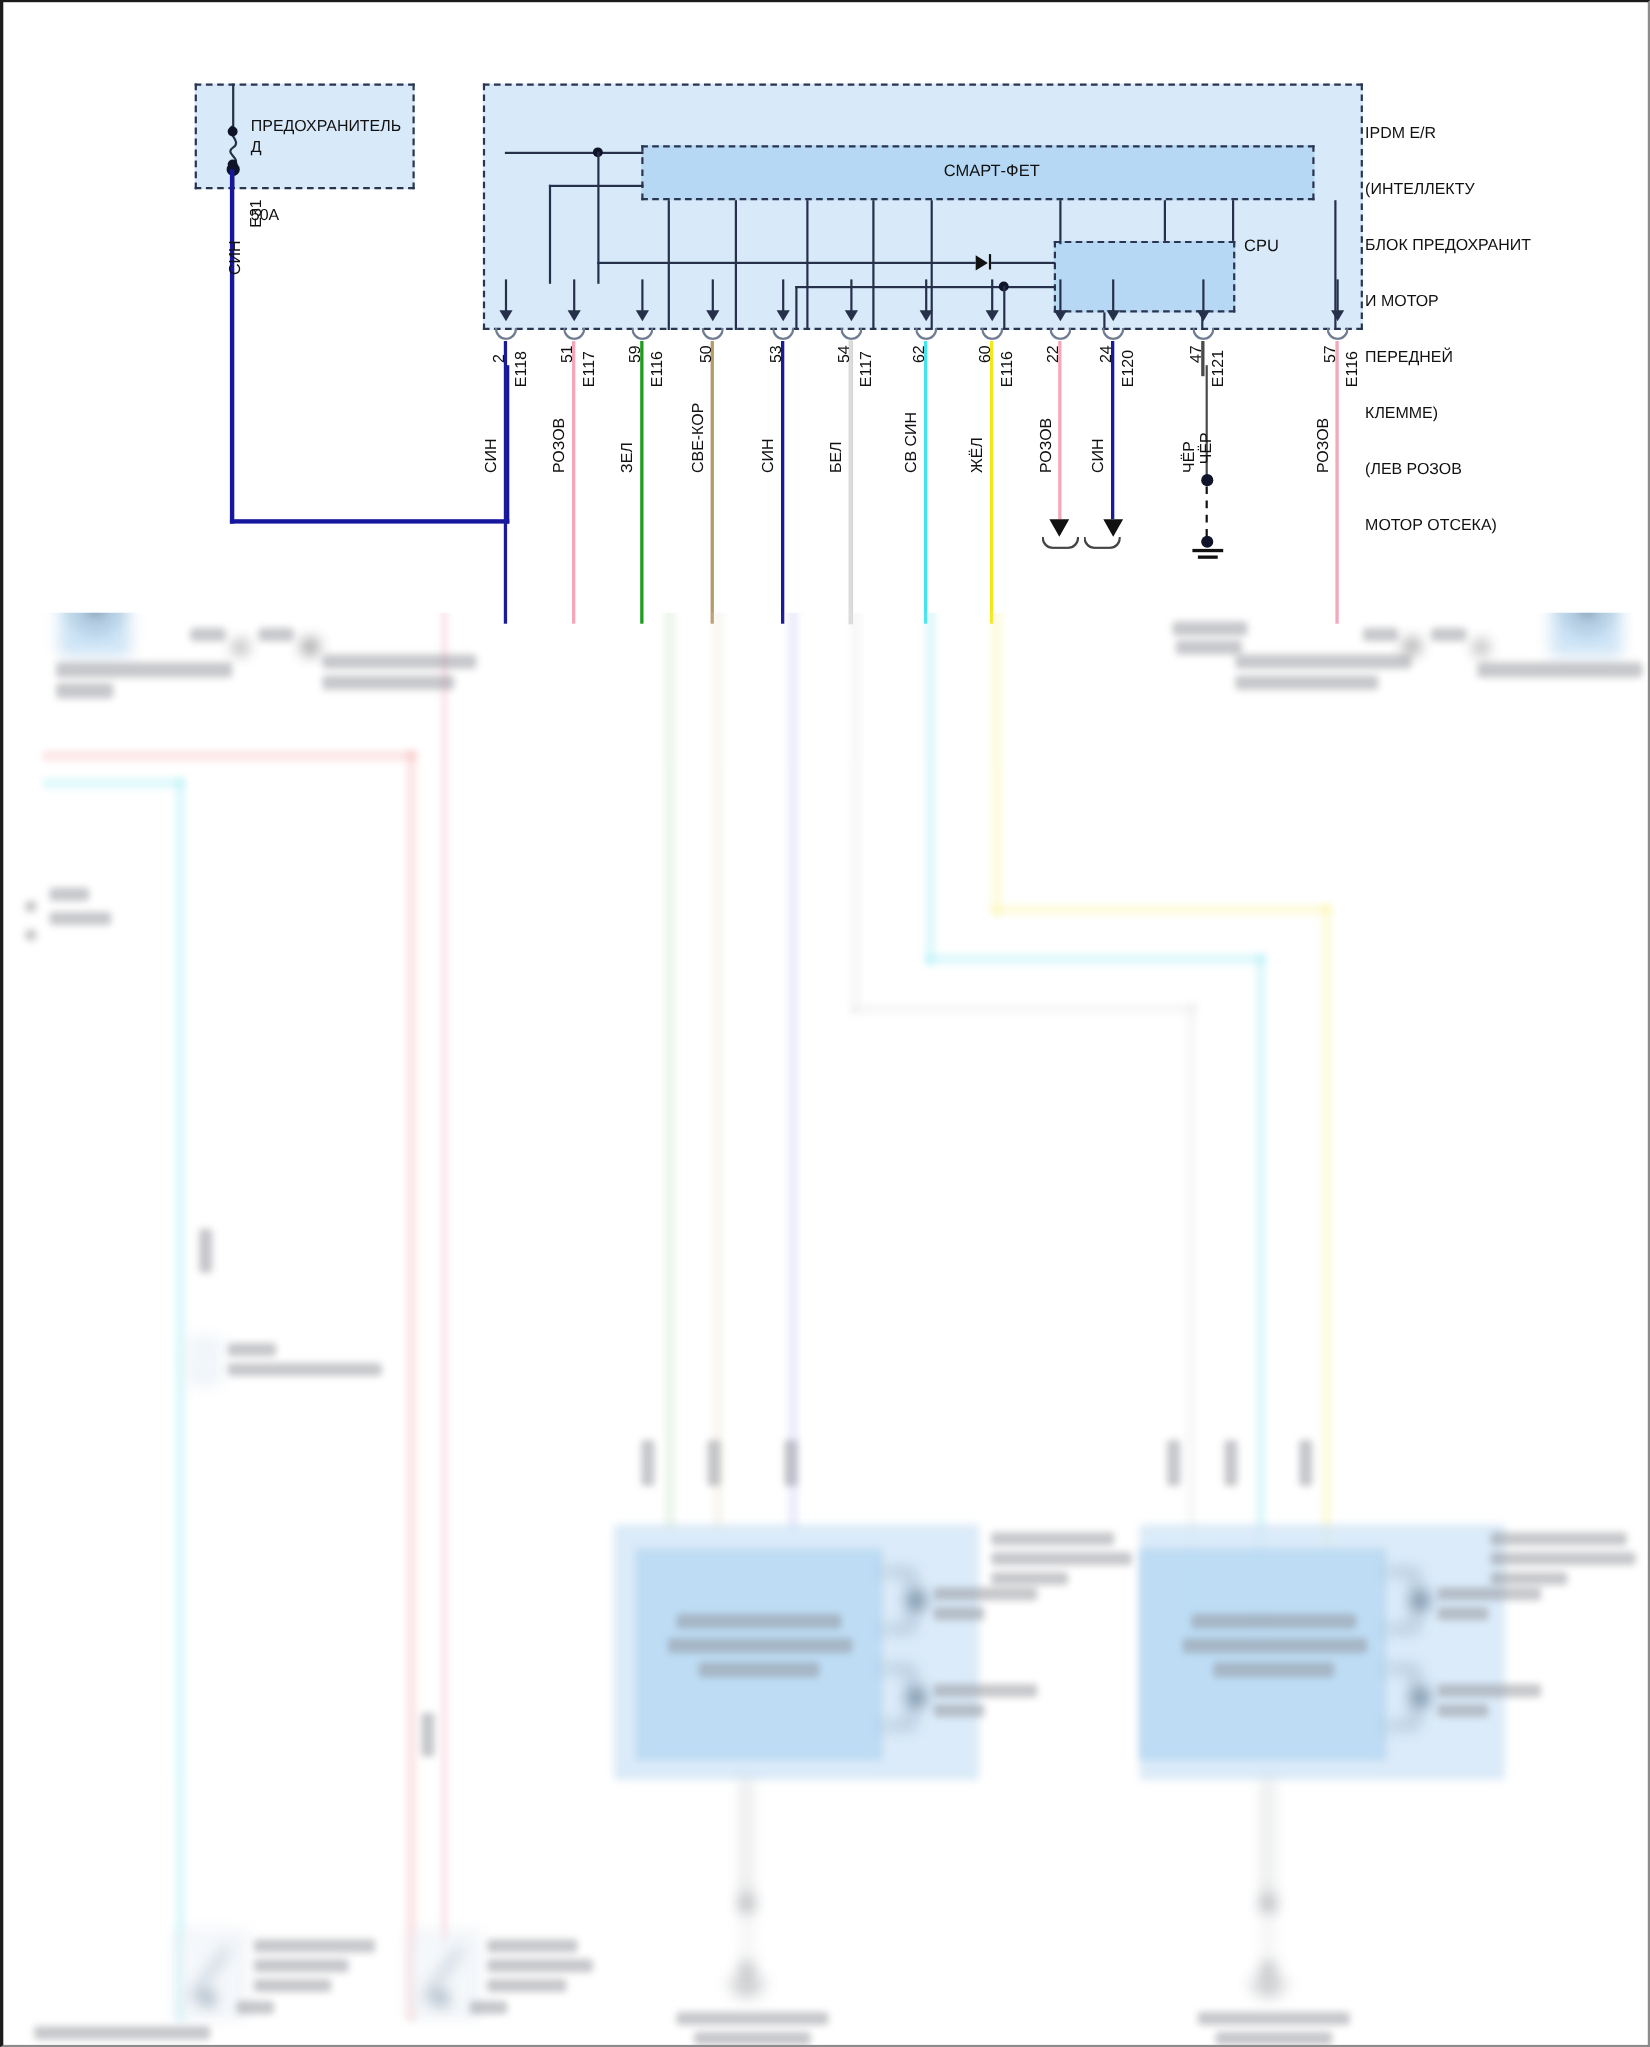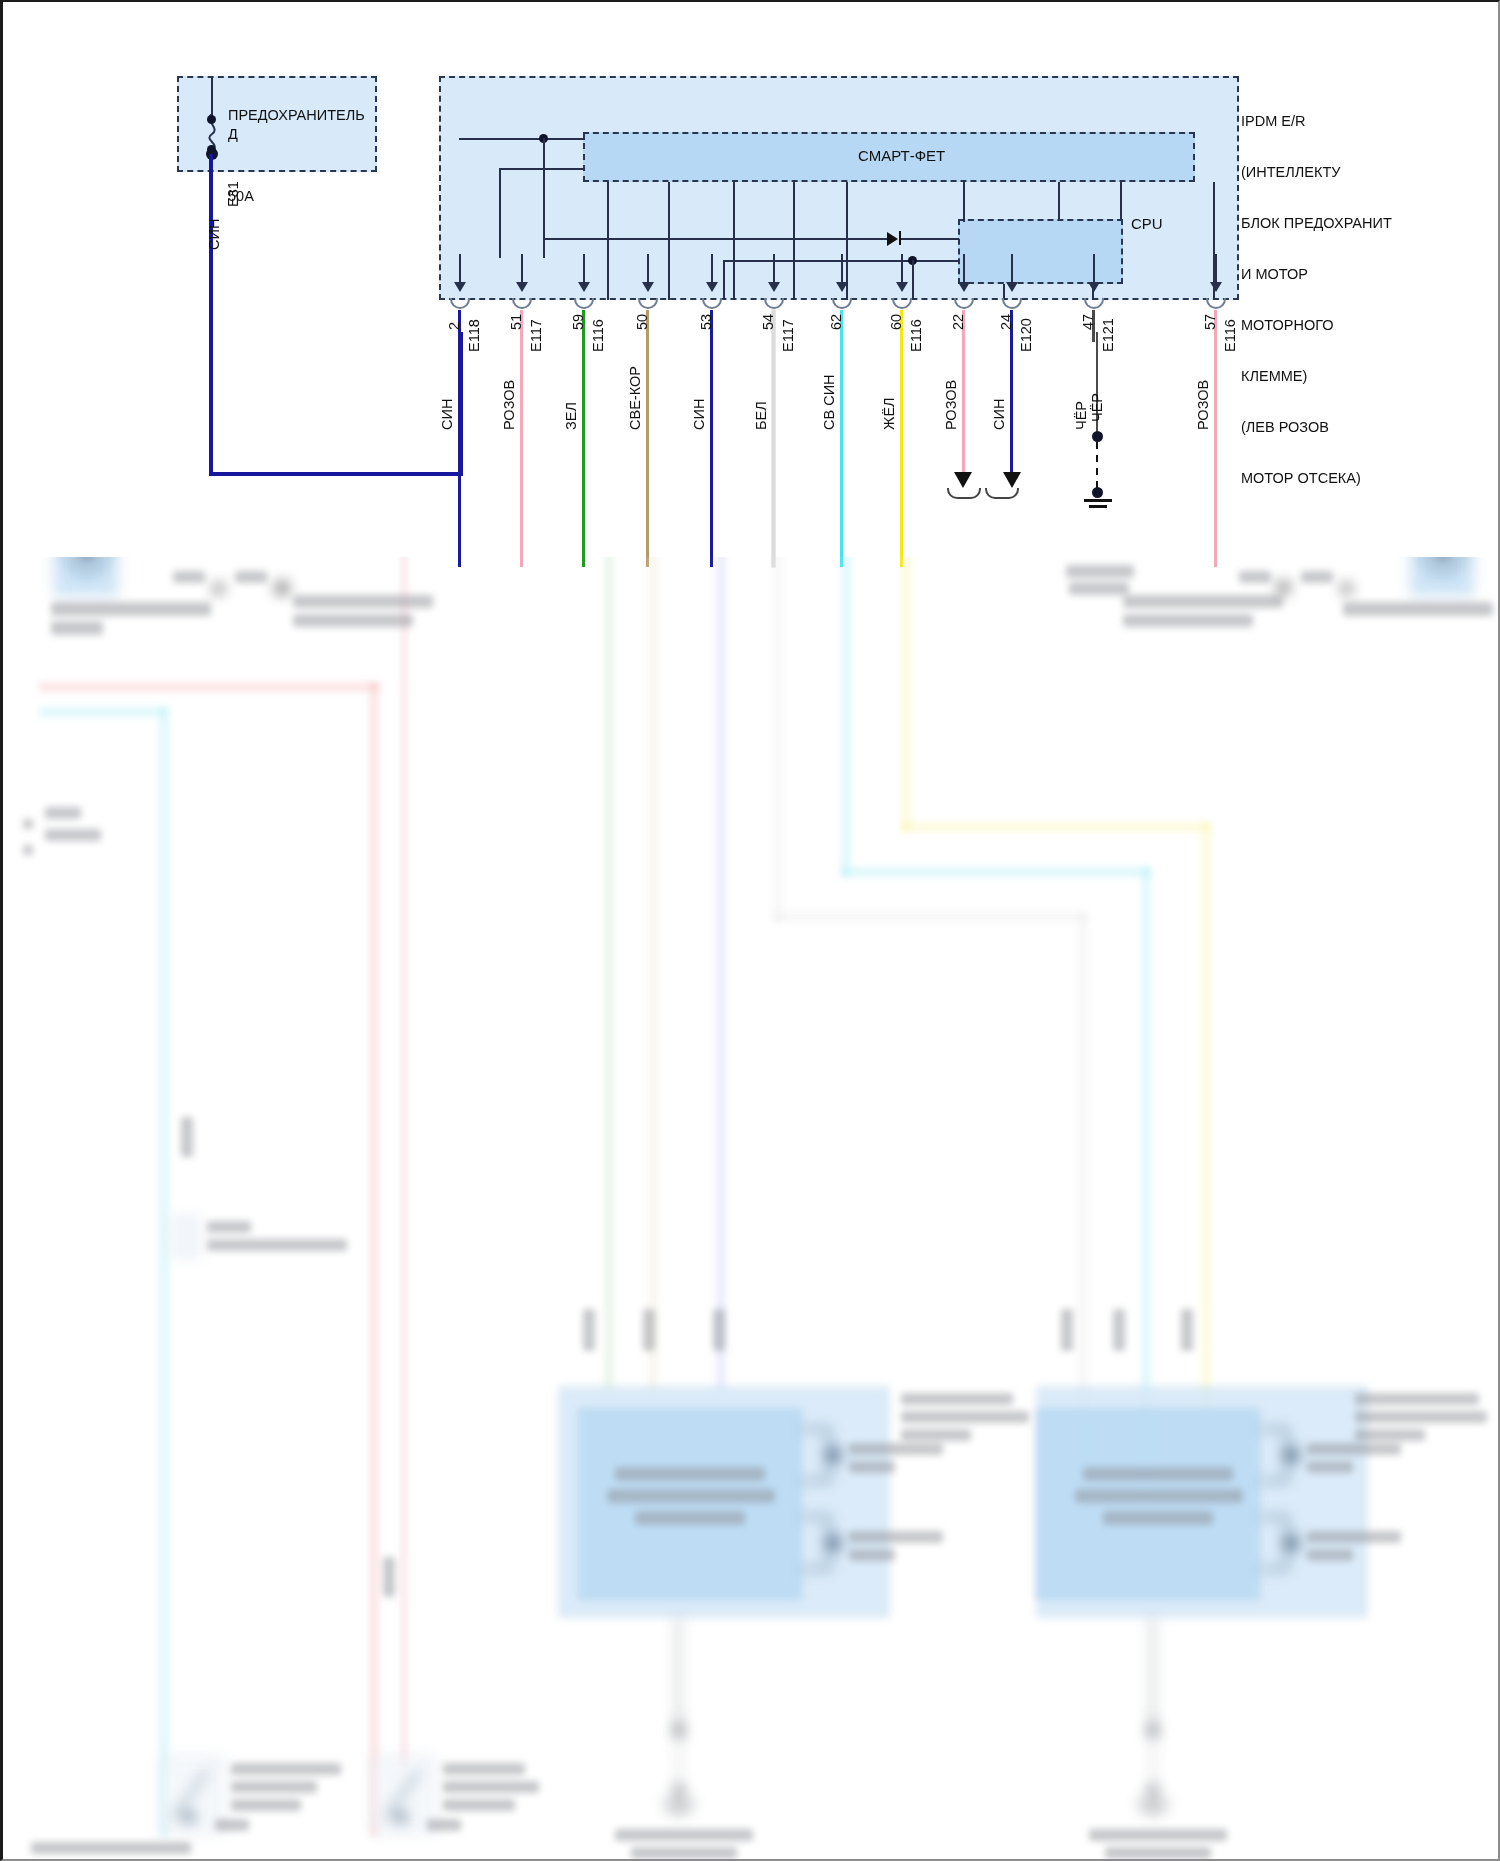--- a/index.html
+++ b/index.html
@@ -91,21 +91,21 @@
   <div class="vtxt" style="left:203px;top:248px;">СИН</div>
   <div class="vtxt" style="left:222px;top:205px;">E31</div>
 
   <div class="dashbox fill-lite" style="left:436px;top:74px;width:800px;height:224px;"></div>
 
   <div class="txt" style="left:1238px;top:77px;width:230px;">
     <div>IPDM E/R</div>
     <div>(ИНТЕЛЛЕКТУ</div>
     <div>БЛОК ПРЕДОХРАНИТ</div>
     <div>И МОТОР</div>
-    <div>МОТОРНОГО</div>
+    <div>ПЕРЕДНЕЙ</div>
     <div>КЛЕММЕ)</div>
     <div>(ЛЕВ РОЗОВ</div>
     <div>МОТОР ОТСЕКА)</div>
   </div>
 
   <div class="dashbox fill-mid" style="left:580px;top:130px;width:612px;height:50px;"></div>
   <div class="txt" style="left:855px;top:145px;font-size:15px;">СМАРТ-ФЕТ</div>
 
   <div class="dashbox fill-cpu" style="left:955px;top:217px;width:165px;height:65px;"></div>
   <div class="txt" style="left:1128px;top:213px;font-size:15px;">CPU</div>

